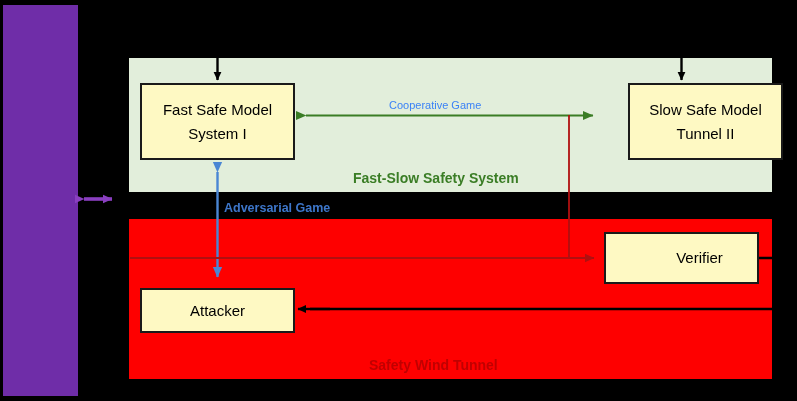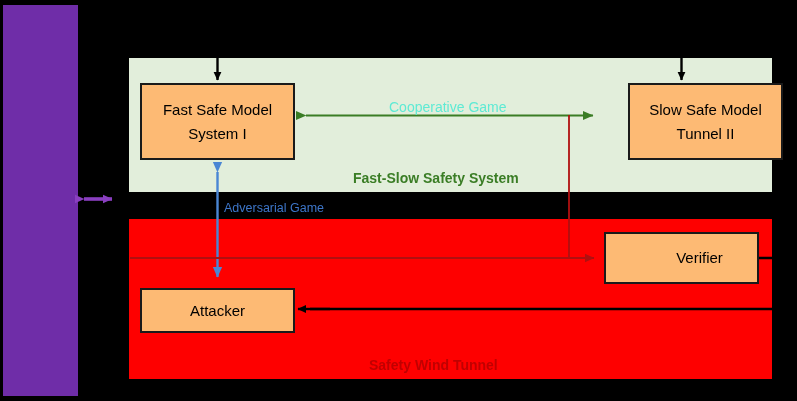--- a/index.html
+++ b/index.html
@@ -38,21 +38,21 @@
     position: absolute;
     left: 3px;
     top: 5px;
     width: 75px;
     height: 391px;
     background: #6f2da8;
   }
   .node {
     position: absolute;
     box-sizing: border-box;
-    background: #fdba74;
+    background: #fef9c3;
     border: 2px solid #1a1a1a;
     display: flex;
     flex-direction: column;
     align-items: center;
     justify-content: center;
     color: #000000;
     font-size: 15px;
     line-height: 1.55;
     z-index: 6;
   }
@@ -98,31 +98,31 @@
   }
   #label-red {
     left: 369px;
     top: 357px;
     color: #c00000;
   }
   #label-coop {
     position: absolute;
     left: 389px;
     top: 99px;
-    font-size: 14px;
-    color: #5eead4;
+    font-size: 11px;
+    color: #3b82f6;
     z-index: 5;
     white-space: nowrap;
   }
   #label-adv {
     position: absolute;
     left: 224px;
     top: 201px;
     font-size: 12.5px;
-    font-weight: normal;
+    font-weight: bold;
     color: #3d76c9;
     z-index: 5;
     white-space: nowrap;
   }
   svg.overlay {
     position: absolute;
     left: 0;
     top: 0;
     width: 797px;
     height: 401px;

